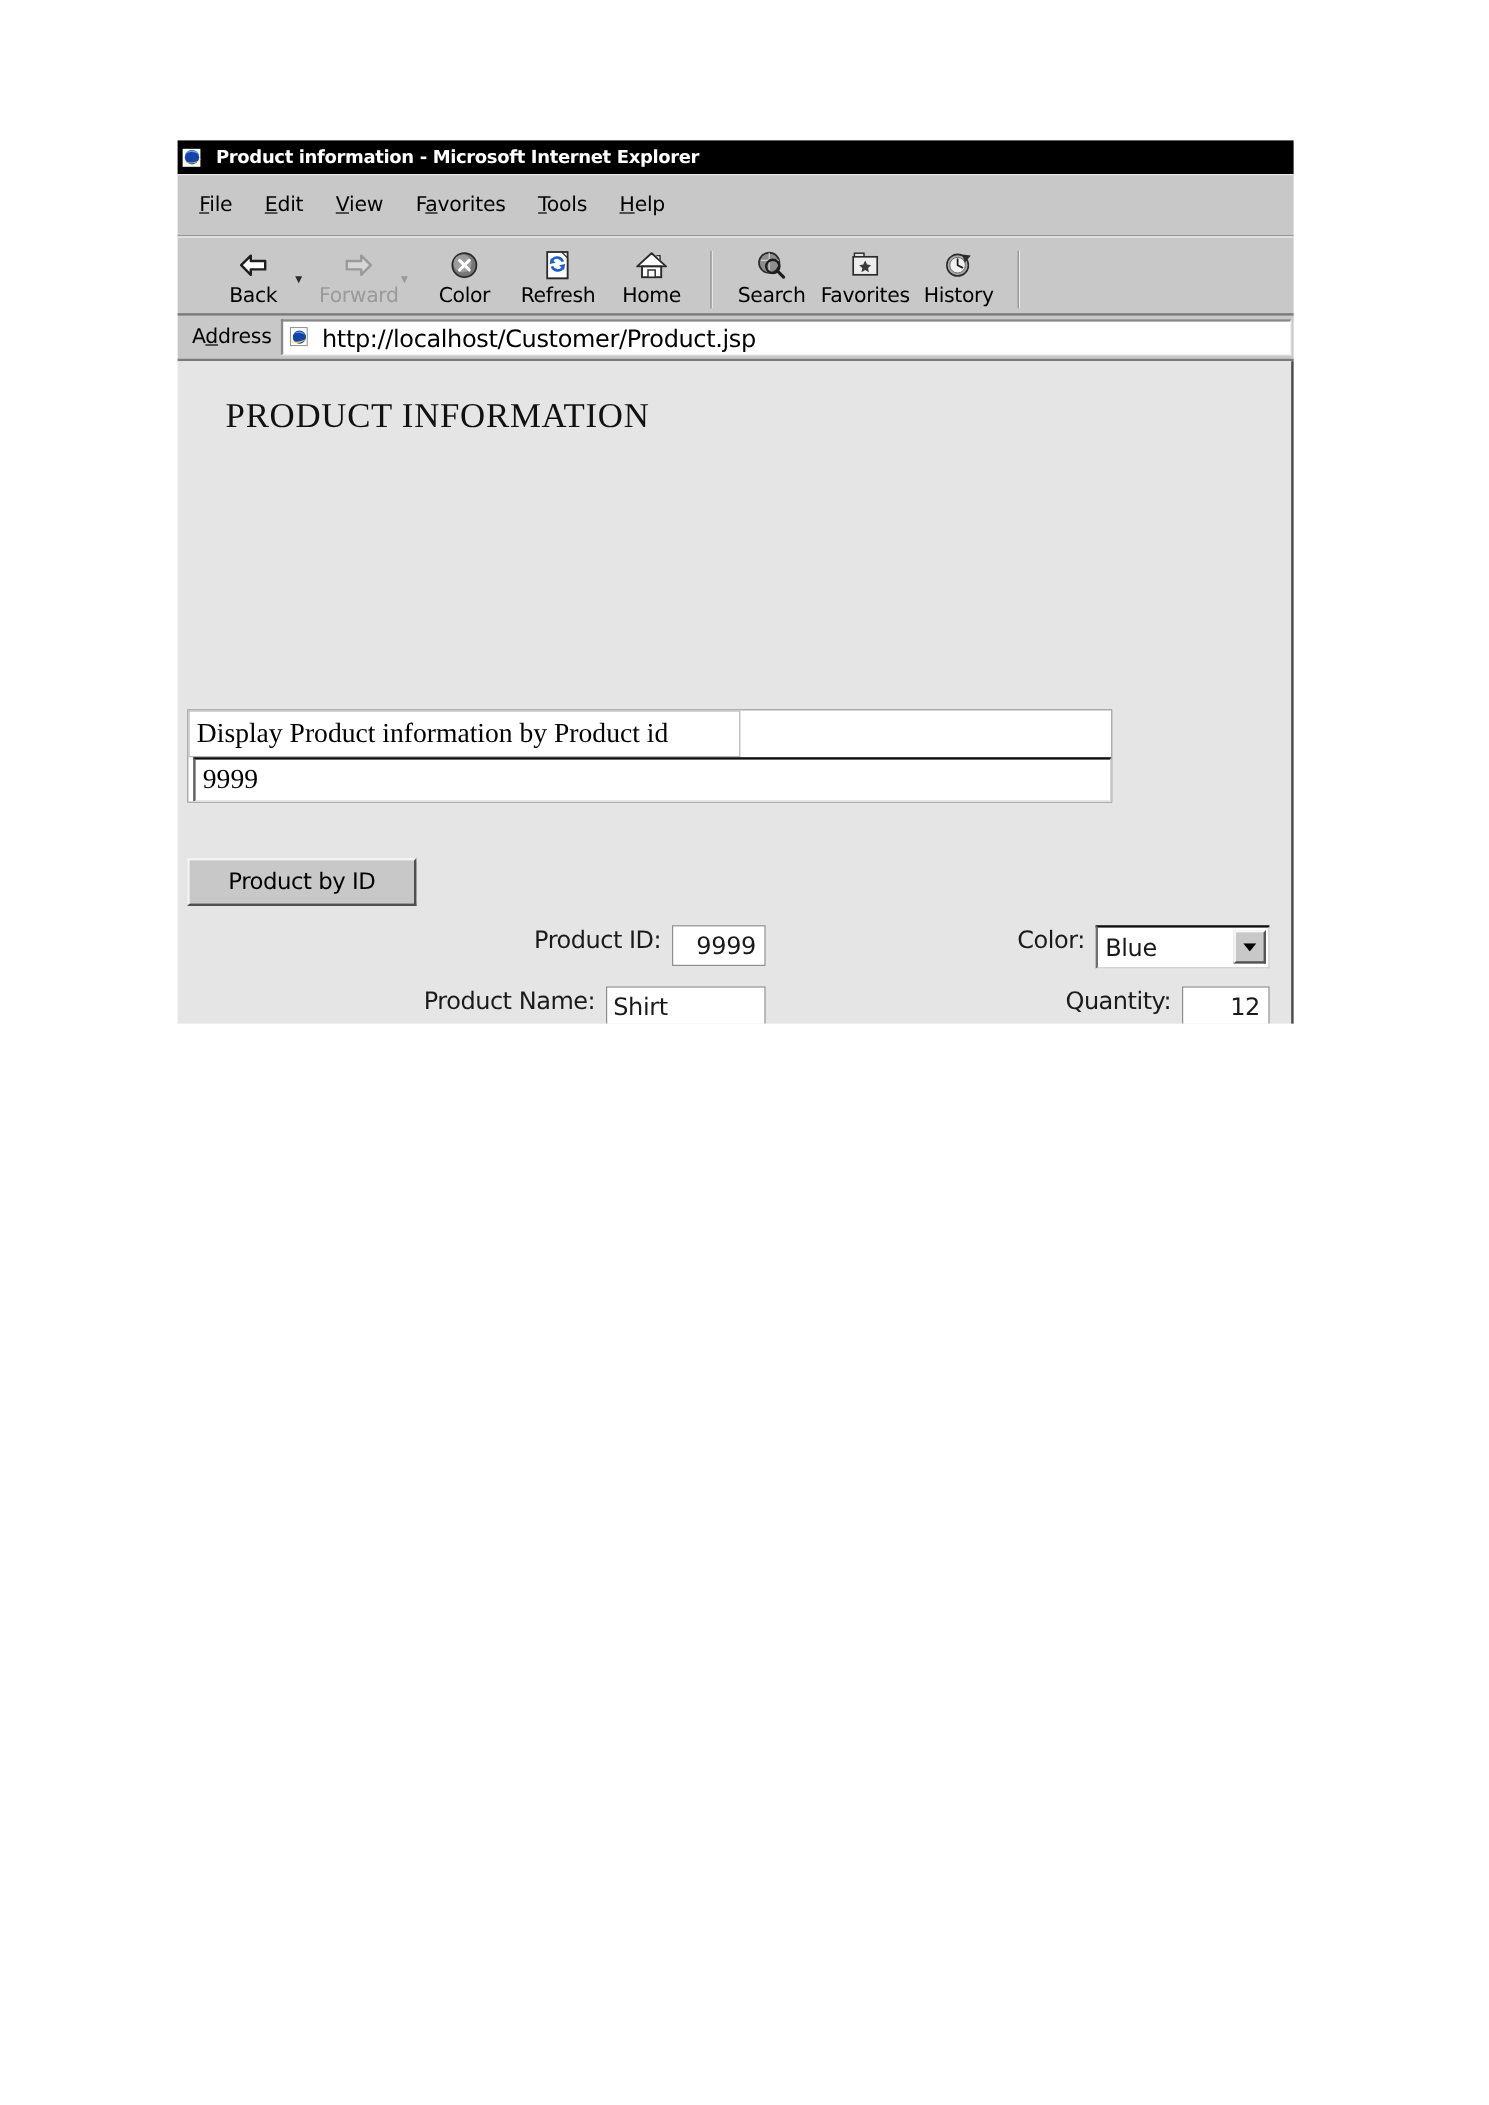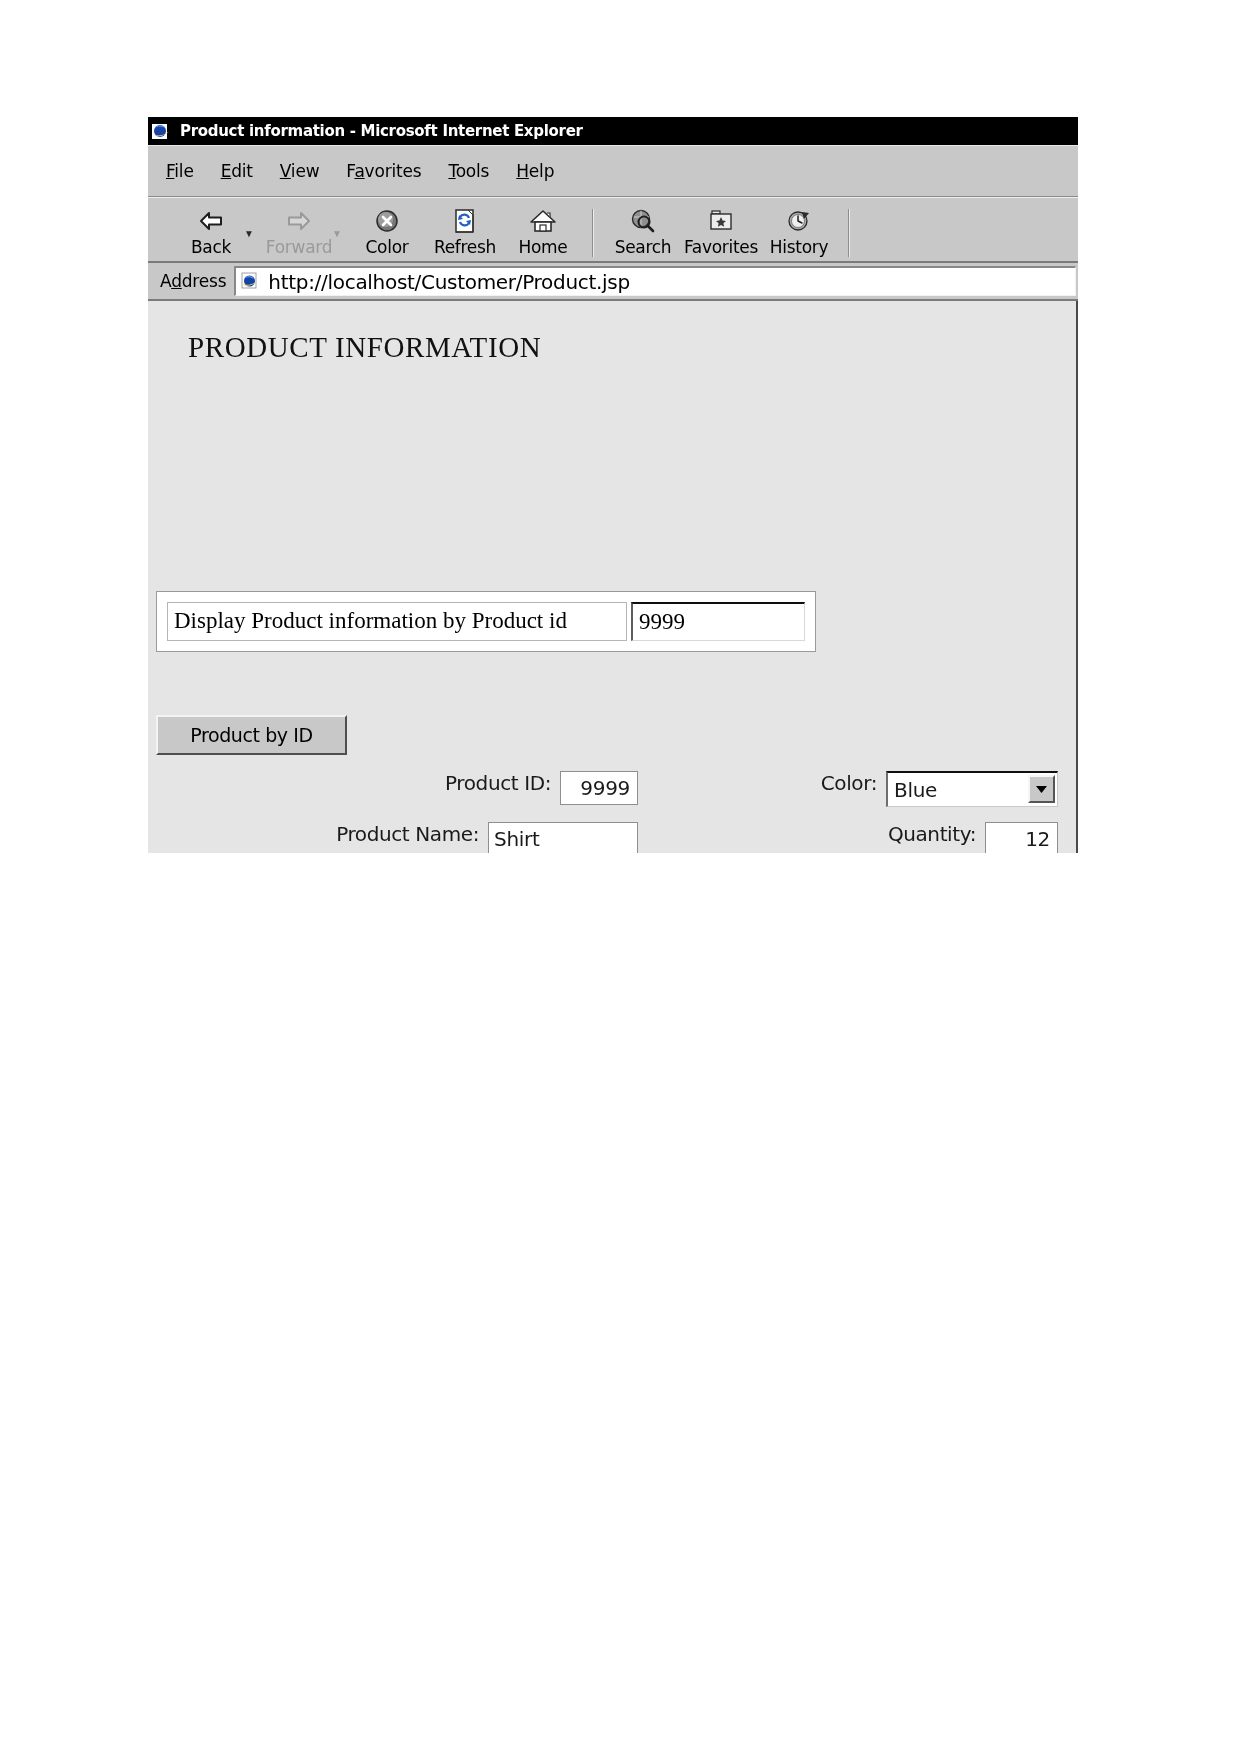--- a/index.html
+++ b/index.html
@@ -191,26 +191,27 @@
     font-family: "Liberation Serif", serif;
     font-size: 29px;
     color: #111111;
     letter-spacing: 0.6px;
     white-space: nowrap;
   }
   #lookup-wrap {
     position: absolute;
     left: 8px;
     top: 290px;
-    width: 660px;
+    width: 771px;
     border: 1px solid #9a9a9a;
     background: #ffffff;
     box-sizing: border-box;
     display: flex;
-    padding: 10px;
+    padding: 0;
+    flex-direction: column;
   }
   #lookup-cell {
     flex: 0 0 auto;
     width: 460px;
     border: 1px solid #b5b5b5;
     box-sizing: border-box;
     padding: 5px 6px 6px 6px;
     font-family: "Liberation Serif", serif;
     font-size: 23px;
     color: #000000;
@@ -293,25 +294,25 @@
     font-family: "DejaVu Sans", sans-serif;
     font-size: 20px;
     color: #1a1a1a;
     padding: 0 5px;
     outline: none;
     letter-spacing: -0.3px;
   }
   .text-box.num { text-align: right; padding-right: 7px; }
 
   #product-id-input { width: 78px; }
-  #product-name-input { width: 150px; }
+  #product-name-input { width: 133px; }
 
   
   #color-select-wrap {
-    width: 172px;
+    width: 145px;
     height: 36px;
     border-top: 2px solid #0f0f0f;
     border-left: 2px solid #6e6e6e;
     border-right: 1px solid #c9c9c9;
     border-bottom: 1px solid #c9c9c9;
     background: #ffffff;
     box-sizing: border-box;
     display: flex;
     align-items: center;
     position: relative;

